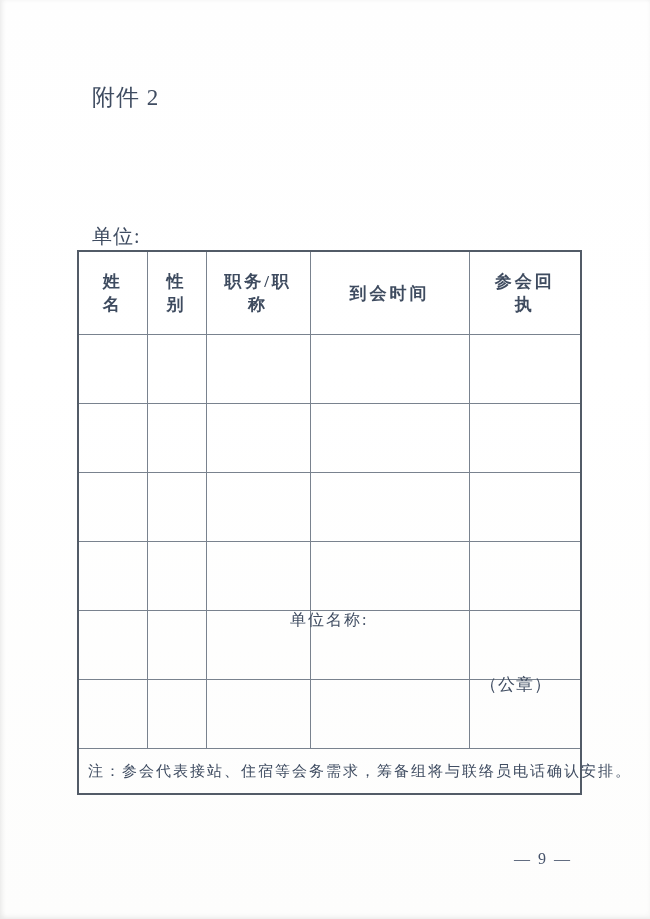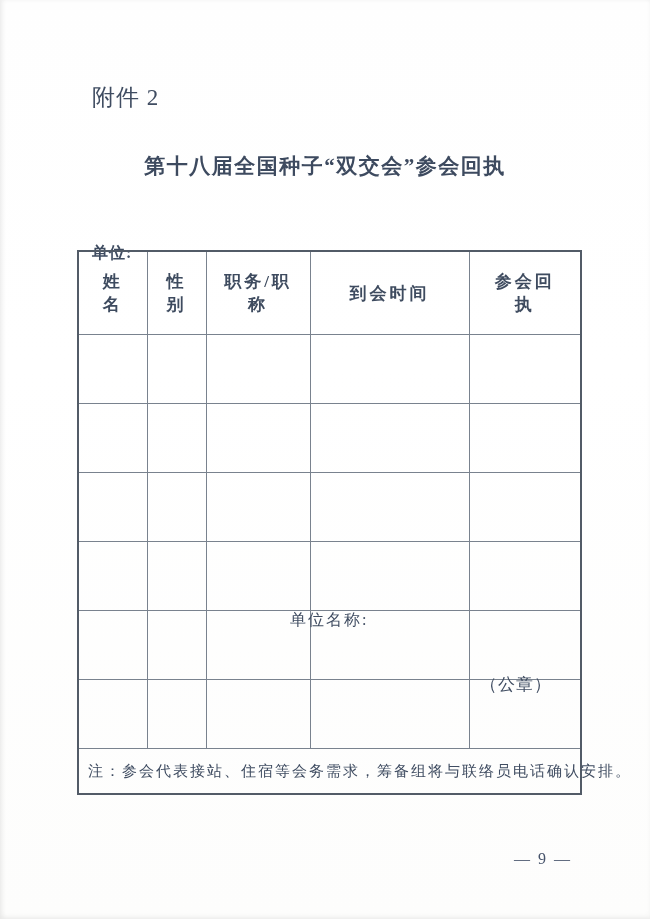--- a/index.html
+++ b/index.html
@@ -27,21 +27,21 @@
     font-size:23px;letter-spacing:1px;
   }
   .doc-title{
     position:absolute;left:0;top:152px;width:650px;
     text-align:center;
     font-size:21px;font-weight:700;letter-spacing:1.5px;
     color:#3d4a5f;
   }
   .unit-label{
     position:absolute;left:92px;top:223px;
-    font-size:16px;font-weight:700;letter-spacing:1px;margin-top:20px;
+    font-size:20px;font-weight:400;letter-spacing:1px;
   }
   table.reg{
     position:absolute;left:77px;top:250px;
     width:503px;
     border-collapse:collapse;
     table-layout:fixed;
     border:2px solid var(--outer);
   }
   table.reg th, table.reg td{
     border:1.5px solid var(--grid);
@@ -75,21 +75,20 @@
     color:#47546b;
   }
 </style>
 </head>
 <body>
 
 <div class="page">
 
   <div class="attachment-label">附件 2</div>
 
-  <div class="doc-title">第十八届全国种子“双交会”参会回执</div>
 
   <div class="unit-label">单位:</div>
 
   <table class="reg">
     <colgroup>
       <col style="width:69px">
       <col style="width:59px">
       <col style="width:104px">
       <col style="width:159px">
       <col style="width:112px">

